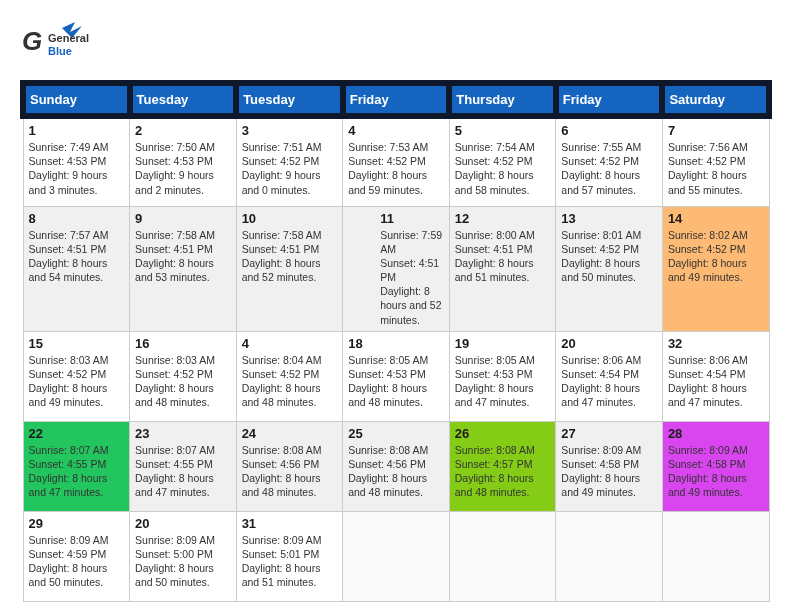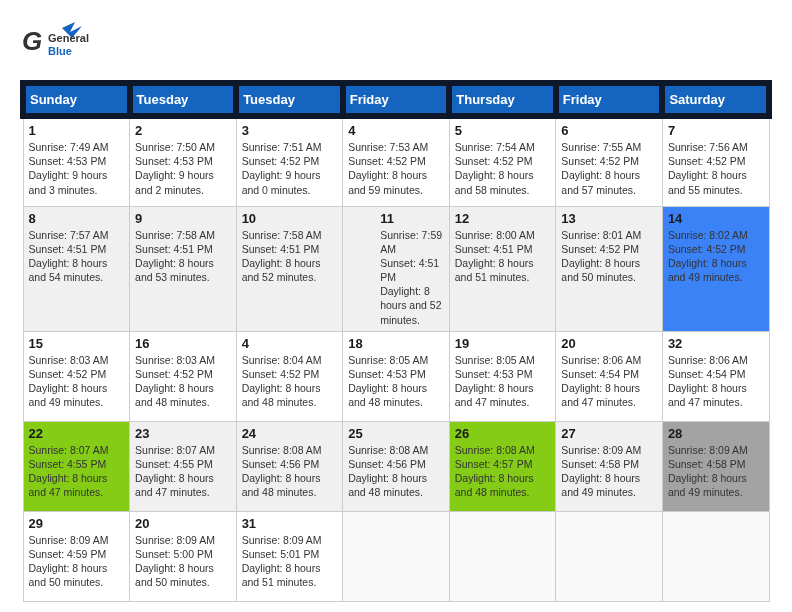--- a/index.html
+++ b/index.html
@@ -163,21 +163,21 @@
             <div class="day-info">Sunrise: 7:59 AM<br>Sunset: 4:51 PM<br>Daylight: 8 hours and 52 minutes.</div>
           </td>
           <td style="background: rgb(240, 240, 240);">
             <span class="day-number">12</span>
             <div class="day-info">Sunrise: 8:00 AM<br>Sunset: 4:51 PM<br>Daylight: 8 hours and 51 minutes.</div>
           </td>
           <td style="background: rgb(240, 240, 240);">
             <span class="day-number">13</span>
             <div class="day-info">Sunrise: 8:01 AM<br>Sunset: 4:52 PM<br>Daylight: 8 hours and 50 minutes.</div>
           </td>
-          <td style="background: #3b82f6;">
+          <td style="background: #fdba74;">
             <span class="day-number">14</span>
             <div class="day-info">Sunrise: 8:02 AM<br>Sunset: 4:52 PM<br>Daylight: 8 hours and 49 minutes.</div>
           </td>
         </tr>
         <tr>
           <td>
             <span class="day-number">15</span>
             <div class="day-info">Sunrise: 8:03 AM<br>Sunset: 4:52 PM<br>Daylight: 8 hours and 49 minutes.</div>
           </td>
           <td>
@@ -199,21 +199,21 @@
           <td>
             <span class="day-number">20</span>
             <div class="day-info">Sunrise: 8:06 AM<br>Sunset: 4:54 PM<br>Daylight: 8 hours and 47 minutes.</div>
           </td>
           <td>
             <span class="day-number">32</span>
             <div class="day-info">Sunrise: 8:06 AM<br>Sunset: 4:54 PM<br>Daylight: 8 hours and 47 minutes.</div>
           </td>
         </tr>
         <tr>
-          <td style="background: #84cc16; margin-top: 43px;">
+          <td style="background: #22c55e; margin-top: 43px;">
             <span class="day-number">22</span>
             <div class="day-info">Sunrise: 8:07 AM<br>Sunset: 4:55 PM<br>Daylight: 8 hours and 47 minutes.</div>
           </td>
           <td style="background: rgb(240, 240, 240);">
             <span class="day-number">23</span>
             <div class="day-info">Sunrise: 8:07 AM<br>Sunset: 4:55 PM<br>Daylight: 8 hours and 47 minutes.</div>
           </td>
           <td style="background: rgb(240, 240, 240);">
             <span class="day-number">24</span>
             <div class="day-info">Sunrise: 8:08 AM<br>Sunset: 4:56 PM<br>Daylight: 8 hours and 48 minutes.</div>
@@ -223,21 +223,21 @@
             <div class="day-info">Sunrise: 8:08 AM<br>Sunset: 4:56 PM<br>Daylight: 8 hours and 48 minutes.</div>
           </td>
           <td style="background: #84cc16;">
             <span class="day-number">26</span>
             <div class="day-info">Sunrise: 8:08 AM<br>Sunset: 4:57 PM<br>Daylight: 8 hours and 48 minutes.</div>
           </td>
           <td style="background: rgb(240, 240, 240);">
             <span class="day-number">27</span>
             <div class="day-info">Sunrise: 8:09 AM<br>Sunset: 4:58 PM<br>Daylight: 8 hours and 49 minutes.</div>
           </td>
-          <td style="background: #a3a3a3; margin-top: 48px;">
+          <td style="background: #d946ef; margin-top: 48px;">
             <span class="day-number">28</span>
             <div class="day-info">Sunrise: 8:09 AM<br>Sunset: 4:58 PM<br>Daylight: 8 hours and 49 minutes.</div>
           </td>
         </tr>
         <tr>
           <td>
             <span class="day-number">29</span>
             <div class="day-info">Sunrise: 8:09 AM<br>Sunset: 4:59 PM<br>Daylight: 8 hours and 50 minutes.</div>
           </td>
           <td>

